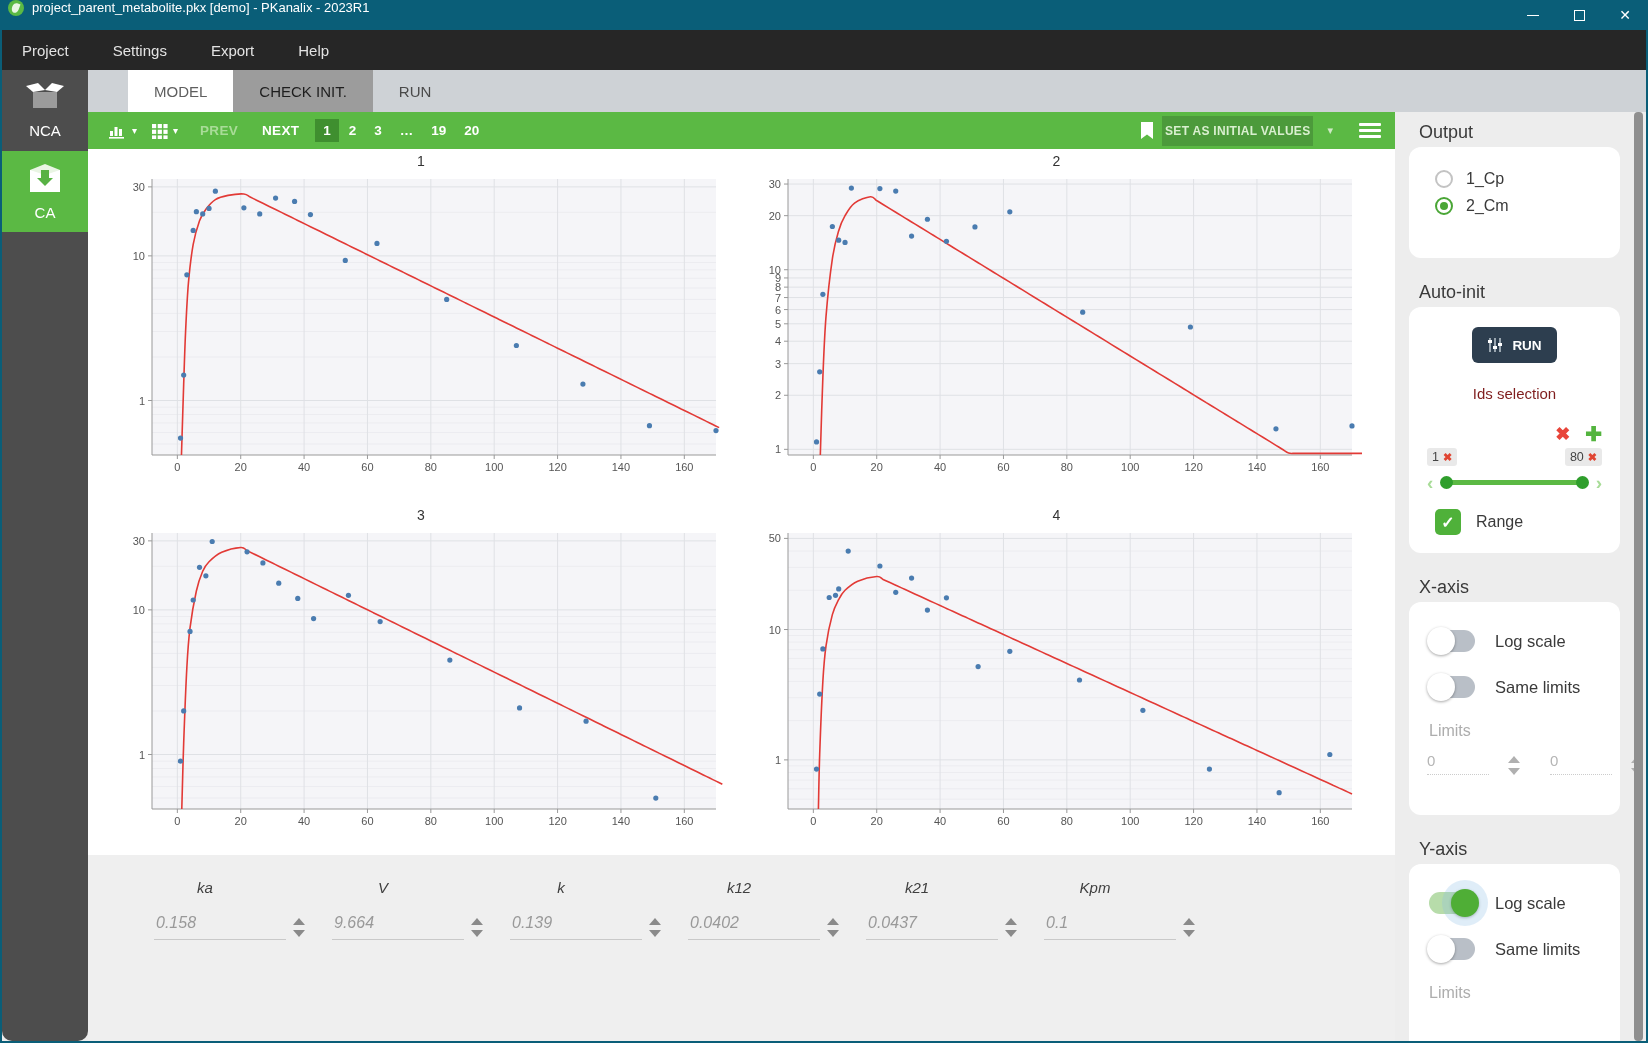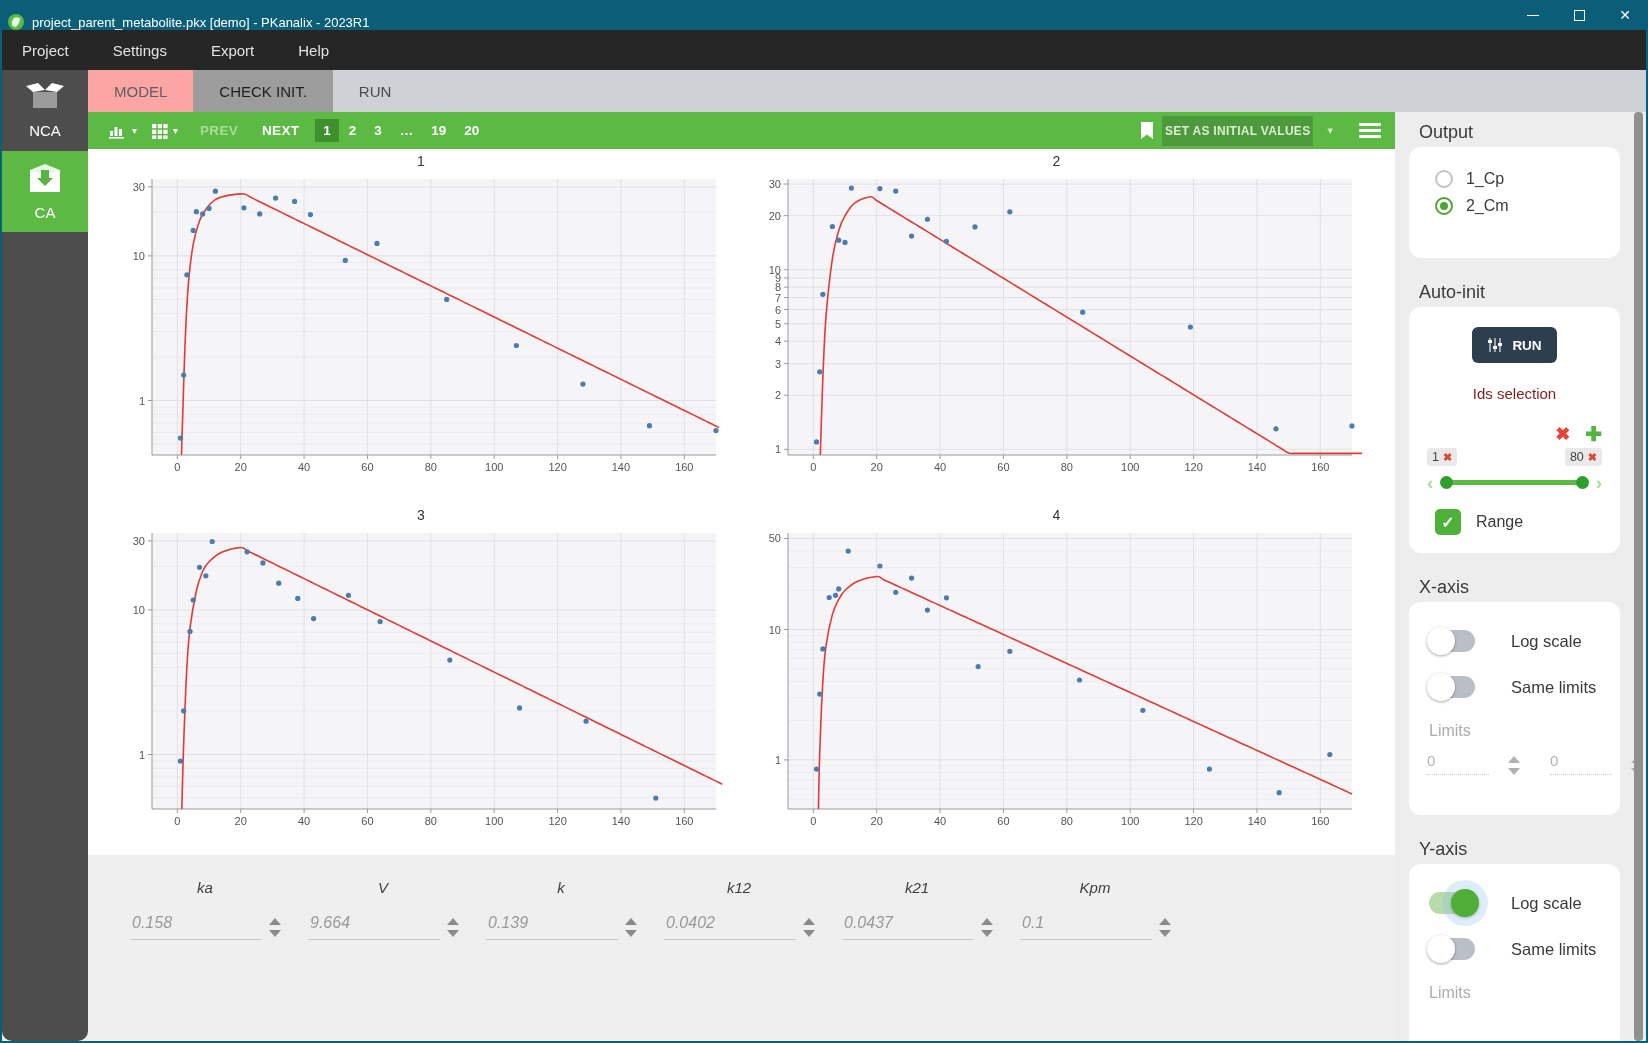--- a/index.html
+++ b/index.html
@@ -1,20 +1,20 @@
 <!DOCTYPE html>
 <html><head>
 <meta charset="utf-8">
 <style>
   * { box-sizing: border-box; margin: 0; padding: 0; }
   html,body { width:1648px; height:1043px; overflow:hidden;
     font-family:"Liberation Sans", sans-serif; }
   .window { width:1648px; height:1043px; background:#0a5e78; position:relative; }
   
-  .titlebar { height:30px; display:flex; align-items:flex-end; color:#fff;
+  .titlebar { height:30px; display:flex; align-items:flex-start; color:#fff;
     font-size:13px; padding-left:8px; }
   .app-icon { width:16px; height:16px; border-radius:50%; background:#5bb944;
     position:relative; margin-right:8px; flex:0 0 auto;}
   .app-icon::after{ content:""; position:absolute; left:4px; top:3px; width:7px; height:10px;
     border-radius:60% 0 60% 60%; background:#eaf6e4; transform:rotate(20deg);}
   .win-controls { margin-left:auto; display:flex; height:30px; }
   .win-btn { width:46px; display:flex; align-items:center; justify-content:center; color:#fff; }
   .glyph-min { width:12px; height:1px; background:#fff; display:block;}
   .glyph-max { width:11px; height:11px; border:1px solid #fff; display:block;}
   .glyph-close { font-size:14px; line-height:1; }
@@ -34,21 +34,21 @@
   
   .content { flex:1; display:flex; min-height:0; }
   .sidebar { width:86px; background:#4d4d4d; flex:0 0 auto; border-radius:0 0 10px 10px; z-index:2;}
   .side-item { height:81px; display:flex; flex-direction:column; align-items:center;
     justify-content:center; gap:7px; color:#fff; font-size:15px; }
   .side-item.active { background:#5bb944; }
   .right-of-sidebar { flex:1; display:flex; flex-direction:column; min-width:0; }
   
   .subtabs { height:42px; background:#ced2d6; display:flex; flex:0 0 auto; }
   .subtab { padding:0 26px; display:flex; align-items:center; font-size:15px; color:#4a4a4a; }
-  .subtab.normal { background:#fca5a5; color:#5f5f5f; }
+  .subtab.normal { background:#ffffff; color:#5f5f5f;margin-left:40px; }
   .subtab.active { background:#9c9c9c; color:#1e1e1e; }
   .row2 { flex:1; display:flex; min-height:0; }
   .main-col { width:1307px; flex:0 0 auto; display:flex; flex-direction:column; background:#fff;}
   
   .toolbar { height:37px; background:#5bb944; display:flex; align-items:center;
     padding:0 14px 0 20px; gap:8px; flex:0 0 auto; color:#fff; }
   .tool-icon { display:flex; align-items:center; gap:4px; margin-right:6px; }
   .caret { font-size:10px; color:#fff; }
   .nav-label { font-weight:700; font-size:13.5px; letter-spacing:.3px; margin:0 8px; }
   .nav-prev { color:#a9dc98; }
@@ -62,21 +62,21 @@
   .burger span{ height:3px; background:#fff; border-radius:1px;}
   
   .plots { flex:1; display:grid; grid-template-columns:1fr 1fr; padding:4px 8px 0 28px;
     row-gap:6px; background:#fff; }
   .plot-cell { display:flex; flex-direction:column; }
   .plot-title { height:20px; font-size:14px; color:#333; text-align:center; width:610px;}
   
   .params { height:186px; background:#efefef; display:flex; padding:24px 40px 0 42px; flex:0 0 auto;}
   .param { width:178px; display:flex; flex-direction:column;font-style:italic; }
   .param-label { text-align:center; font-size:15px; color:#3f3f3f; margin-bottom:18px; width:150px;}
-  .param-row { display:flex; align-items:center; }
+  .param-row { display:flex; align-items:center;margin-left:24px; }
   .param-input { width:132px; color:#999; font-size:16px; border-bottom:1px solid #c9c9c9;
     padding:0 4px 7px 2px; }
   .spinner { display:flex; flex-direction:column; gap:5px; margin-left:7px; }
   .arr-up { width:0; height:0; border-left:6px solid transparent; border-right:6px solid transparent;
     border-bottom:7px solid #8a8a8a; }
   .arr-dn { width:0; height:0; border-left:6px solid transparent; border-right:6px solid transparent;
     border-top:7px solid #8a8a8a; }
   
   .rightpanel { flex:1; background:#ededed; position:relative; overflow:hidden;
     padding:10px 26px 0 14px; }
@@ -104,21 +104,21 @@
   .badge .bx { color:#e04532; font-weight:700; font-size:11px; }
   .slider-row { width:100%; display:flex; align-items:center; gap:8px; margin-top:7px; }
   .chev { color:#a8dc98; font-size:19px; font-weight:700; line-height:1;}
   .slider-track { flex:1; height:5px; background:#5bb944; border-radius:3px; position:relative; }
   .handle { position:absolute; width:13px; height:13px; border-radius:50%; background:#2f9e2c; top:-4px;}
   .handle.left { left:-1px; } .handle.right { right:-1px; }
   .range-row { width:100%; display:flex; align-items:center; gap:15px; margin-top:17px; padding-left:8px;}
   .checkbox { width:26px; height:26px; border-radius:5px; background:#4fb13a; color:#fff;
     display:flex; align-items:center; justify-content:center; font-size:16px; font-weight:700;}
   .range-label { font-size:16px; color:#3a3a3a; }
-  .toggle-row { display:flex; align-items:center; margin:14px 0 24px 2px;gap:16px; }
+  .toggle-row { display:flex; align-items:center; margin:14px 0 24px 2px; }
   .toggle { width:46px; height:22px; border-radius:11px; background:#b9bfc7; position:relative; flex:0 0 auto;}
   .knob { position:absolute; width:28px; height:28px; border-radius:50%; background:#fff; top:-3px;
     left:-2px; box-shadow:0 1px 3px rgba(0,0,0,.35); }
   .toggle.on { background:#b7dcaa; }
   .toggle.on .knob { left:auto; right:-4px; background:#4fae36;
     box-shadow:0 0 0 9px rgba(140,190,230,.28), 0 1px 3px rgba(0,0,0,.3); }
   .toggle-label { font-size:16.5px; color:#3a3a3a; margin-left:20px; }
   .limits-label { color:#adadad; font-size:16px; margin:6px 0 12px 2px; }
   .limits-row { display:flex; gap:30px; }
   .limit { display:flex; align-items:flex-end; gap:12px; }

